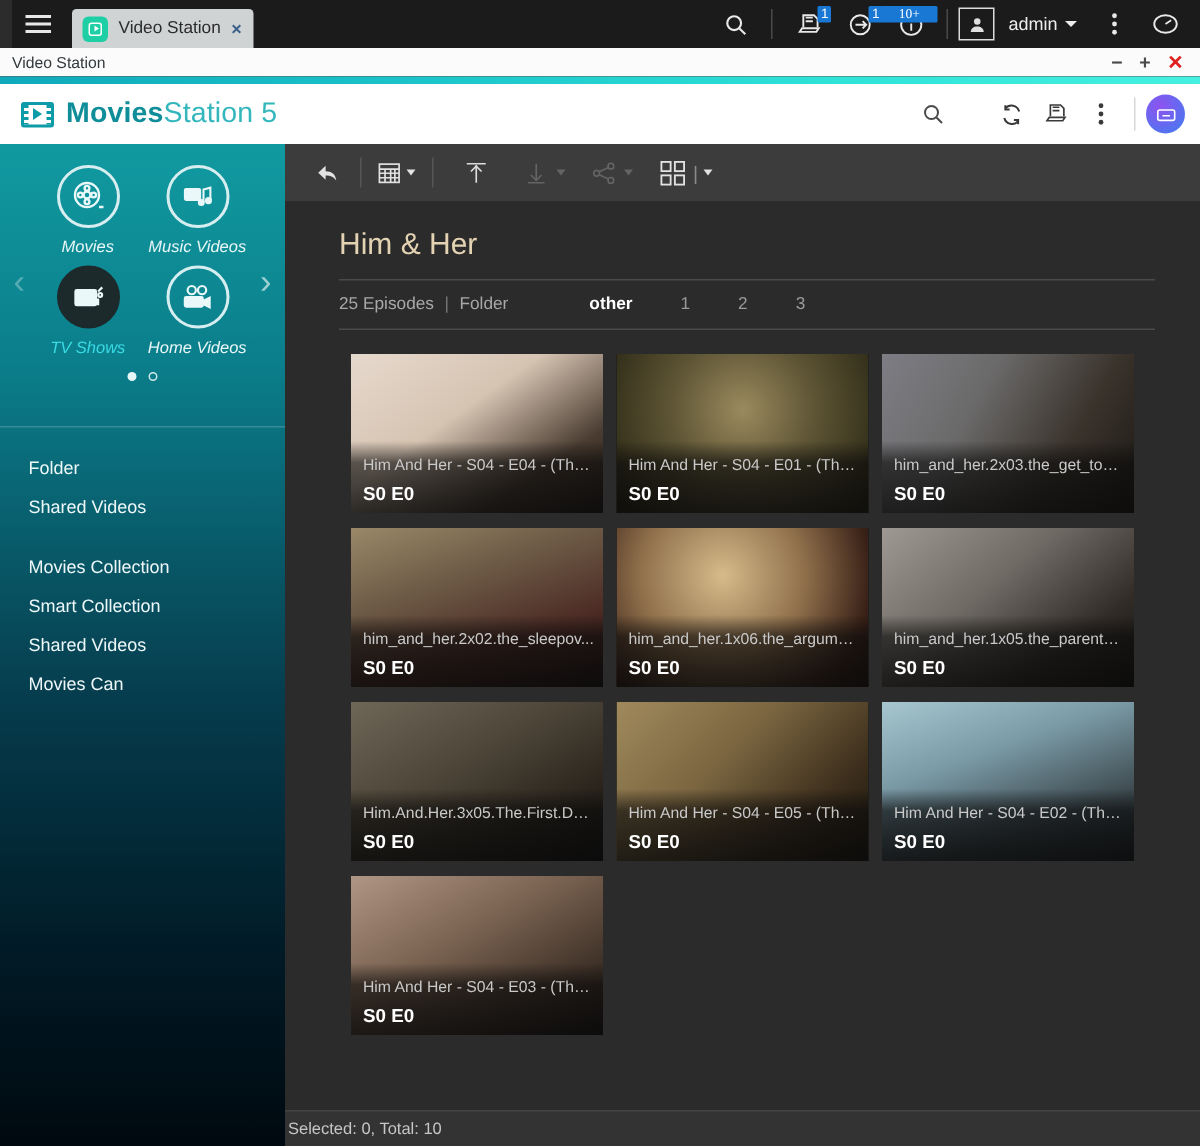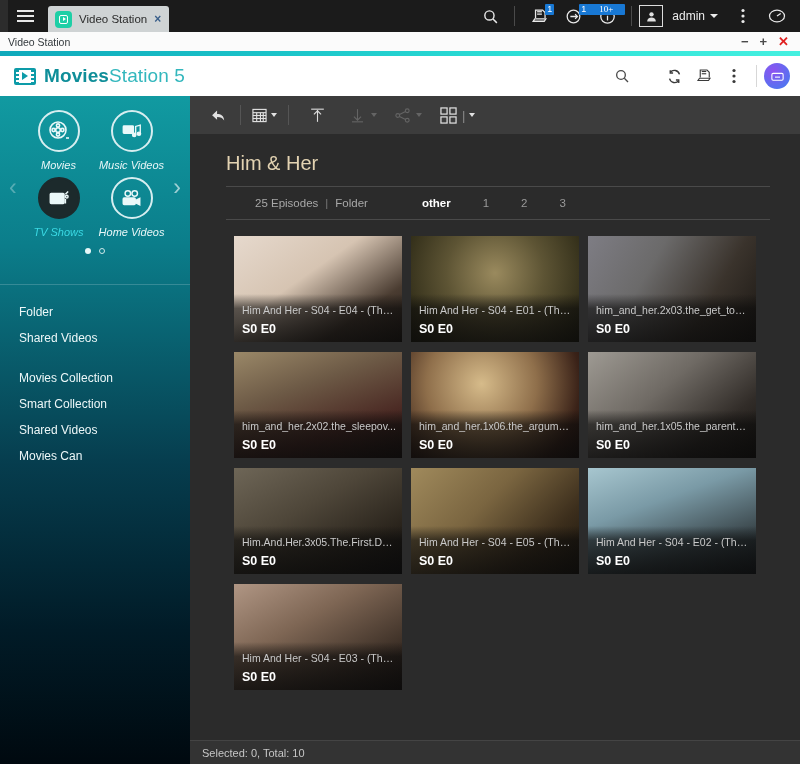--- a/index.html
+++ b/index.html
@@ -155,21 +155,21 @@
   .tb-btn.dis { color: #646464; cursor: default; }
   .tb-vsep { width: 1px; height: 20px; background: #555; margin: 0 6px; }
   .tb-caret { border-left: 3.5px solid transparent; border-right: 3.5px solid transparent;
     border-top: 4px solid currentColor; margin-left: 4px; }
 
   .scroll-area { flex: 1; overflow: hidden; position: relative; background: #2b2b2b; }
   .inner-pad { padding: 18px 30px 0 36px; }
   .page-title { font-size: 20px; color: #e3d3b2; padding-bottom: 11px; }
   .title-rule { height: 1px; background: #4a4a4a; }
   .tabs-row {
-    display: flex; align-items: center; height: 32px; gap: 0; margin-left: 29px;
+    display: flex; align-items: center; height: 32px; gap: 0;
   }
   .meta-text { font-size: 11.5px; color: #a8a8a8; }
   .meta-sep { color: #787878; margin: 0 7px; font-size: 11.5px;}
   .season-tab {
     font-size: 11.5px; color: #9a9a9a; padding: 0 16px; cursor: pointer;
   }
   .season-tab.active { color: #ffffff; font-weight: bold; }
   .season-tab.first { margin-left: 38px; }
   .tabs-rule { height: 1px; background: #4a4a4a; }
 
@@ -189,21 +189,21 @@
   .card .cname {
     position: absolute; left: 8px; right: 6px; bottom: 26px; font-size: 10.5px;
     color: #c9c9c9; white-space: nowrap; overflow: hidden; text-overflow: ellipsis;
   }
   .card .cse {
     position: absolute; left: 8px; bottom: 6px; font-size: 12.5px; color: #ffffff; font-weight: bold;
   }
 
   .statusbar {
     height: 24px; background: #333333; border-top: 1px solid #444;
-    display: flex; align-items: center; padding-left: 12px;
+    display: flex; align-items: center; padding-left: 2px;
   }
   .statusbar span { font-size: 11px; color: #c6c6c6; }
   svg { display: block; }
 </style>
 </head>
 <body>
 
 <div class="dsm-taskbar">
   <div class="dsm-left-stub"></div>
   <div class="hamburger">

